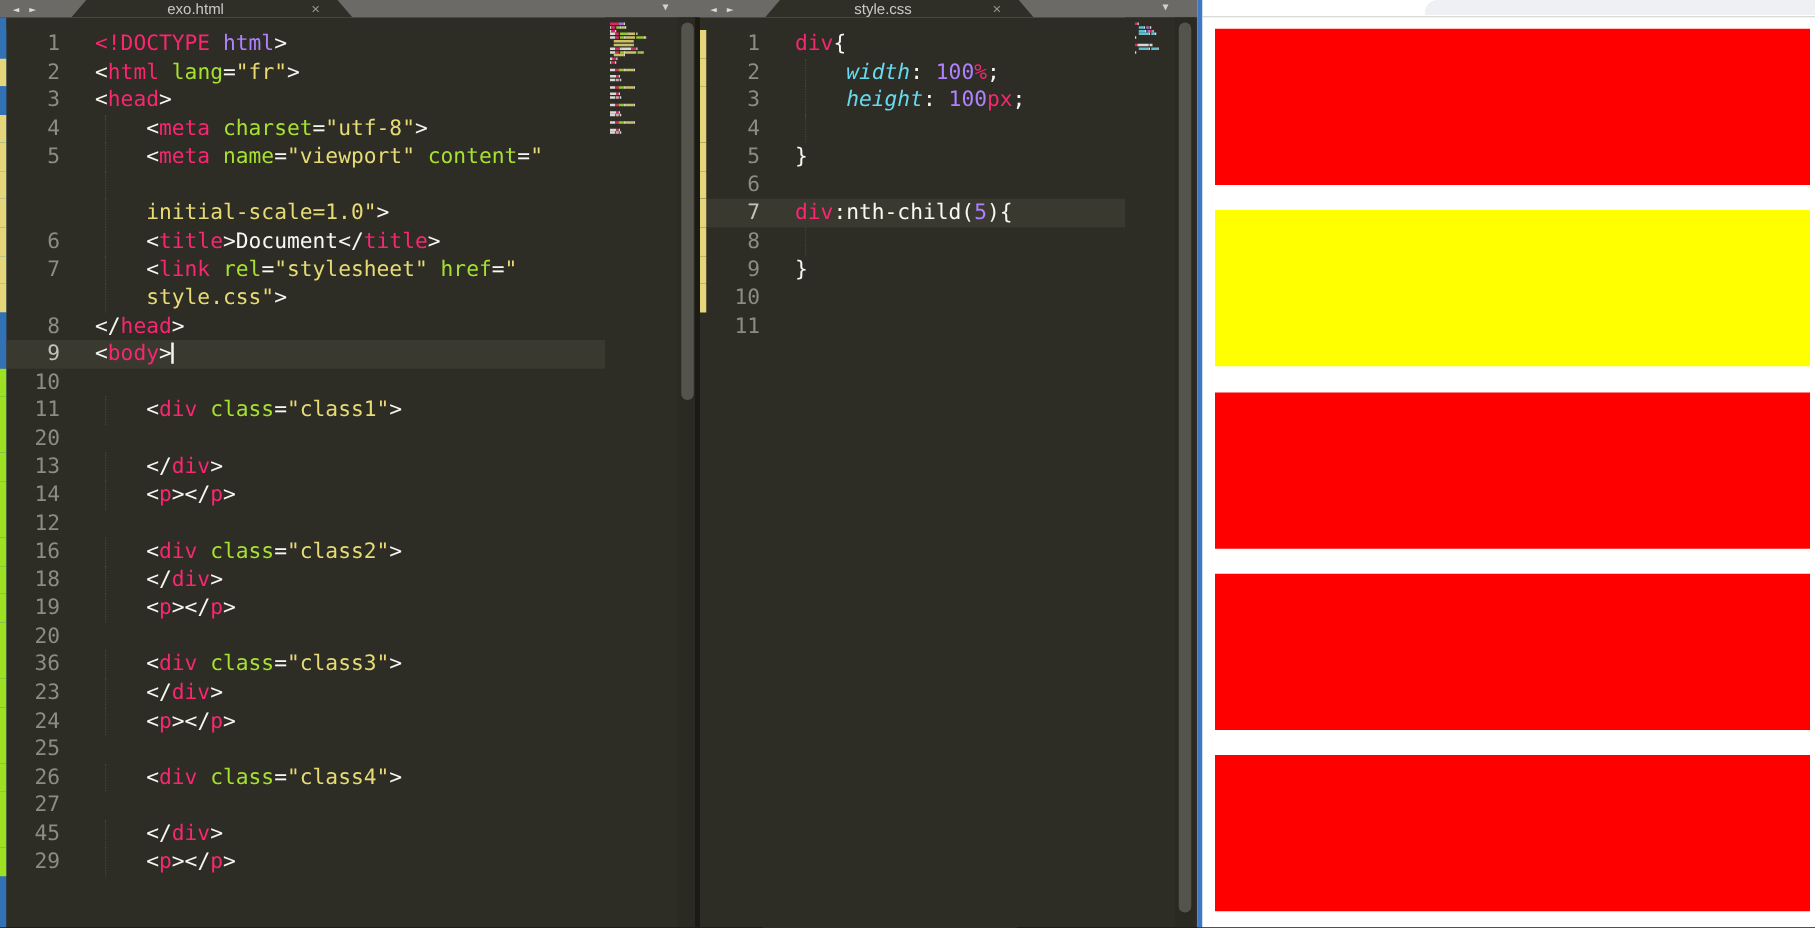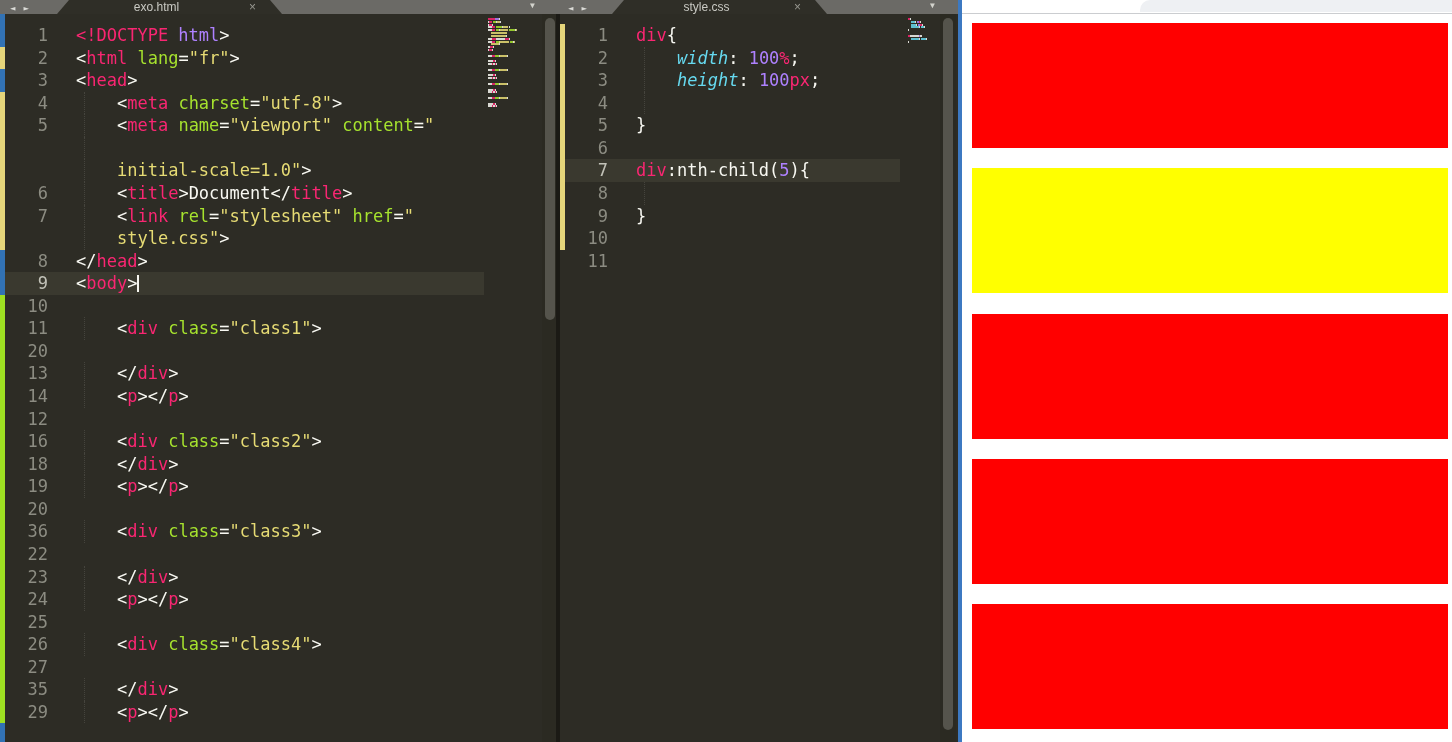--- a/index.html
+++ b/index.html
@@ -199,25 +199,20 @@
             <div class="code" style="left: 76px;"></div>
           </div>
           <div class="row">
             <div class="marker" style="background: rgb(158, 224, 34);"></div>
             <div class="lnum">36</div>
             <div class="iguide" style="left: 84px;"></div>
             <div class="code" style="left: 76px;"><span style="color: rgb(248, 248, 242);">    &lt;</span><span style="color: rgb(249, 38, 114);">div</span><span style="color: rgb(248, 248, 242);"> </span><span style="color: rgb(166, 226, 46);">class</span><span style="color: rgb(248, 248, 242);">=</span><span style="color: rgb(230, 219, 116);">"class3"</span><span style="color: rgb(248, 248, 242);">&gt;</span></div>
           </div>
           <div class="row">
             <div class="marker" style="background: rgb(158, 224, 34);"></div>
-            <div class="lnum">22</div>
-            <div class="code" style="left: 76px;"></div>
-          </div>
-          <div class="row">
-            <div class="marker" style="background: rgb(158, 224, 34);"></div>
             <div class="lnum">23</div>
             <div class="iguide" style="left: 84px;"></div>
             <div class="code" style="left: 76px;"><span style="color: rgb(248, 248, 242);">    &lt;/</span><span style="color: rgb(249, 38, 114);">div</span><span style="color: rgb(248, 248, 242);">&gt;</span></div>
           </div>
           <div class="row">
             <div class="marker" style="background: rgb(158, 224, 34);"></div>
             <div class="lnum">24</div>
             <div class="iguide" style="left: 84px;"></div>
             <div class="code" style="left: 76px;"><span style="color: rgb(248, 248, 242);">    &lt;</span><span style="color: rgb(249, 38, 114);">p</span><span style="color: rgb(248, 248, 242);">&gt;</span><span style="color: rgb(248, 248, 242);">&lt;/</span><span style="color: rgb(249, 38, 114);">p</span><span style="color: rgb(248, 248, 242);">&gt;</span></div>
           </div>
@@ -232,21 +227,21 @@
             <div class="iguide" style="left: 84px;"></div>
             <div class="code" style="left: 76px;"><span style="color: rgb(248, 248, 242);">    &lt;</span><span style="color: rgb(249, 38, 114);">div</span><span style="color: rgb(248, 248, 242);"> </span><span style="color: rgb(166, 226, 46);">class</span><span style="color: rgb(248, 248, 242);">=</span><span style="color: rgb(230, 219, 116);">"class4"</span><span style="color: rgb(248, 248, 242);">&gt;</span></div>
           </div>
           <div class="row">
             <div class="marker" style="background: rgb(158, 224, 34);"></div>
             <div class="lnum">27</div>
             <div class="code" style="left: 76px;"></div>
           </div>
           <div class="row">
             <div class="marker" style="background: rgb(158, 224, 34);"></div>
-            <div class="lnum">35</div>
+            <div class="lnum">45</div>
             <div class="iguide" style="left: 84px;"></div>
             <div class="code" style="left: 76px;"><span style="color: rgb(248, 248, 242);">    &lt;/</span><span style="color: rgb(249, 38, 114);">div</span><span style="color: rgb(248, 248, 242);">&gt;</span></div>
           </div>
           <div class="row">
             <div class="marker" style="background: rgb(158, 224, 34);"></div>
             <div class="lnum">29</div>
             <div class="iguide" style="left: 84px;"></div>
             <div class="code" style="left: 76px;"><span style="color: rgb(248, 248, 242);">    &lt;</span><span style="color: rgb(249, 38, 114);">p</span><span style="color: rgb(248, 248, 242);">&gt;</span><span style="color: rgb(248, 248, 242);">&lt;/</span><span style="color: rgb(249, 38, 114);">p</span><span style="color: rgb(248, 248, 242);">&gt;</span></div>
           </div>
         </div>

